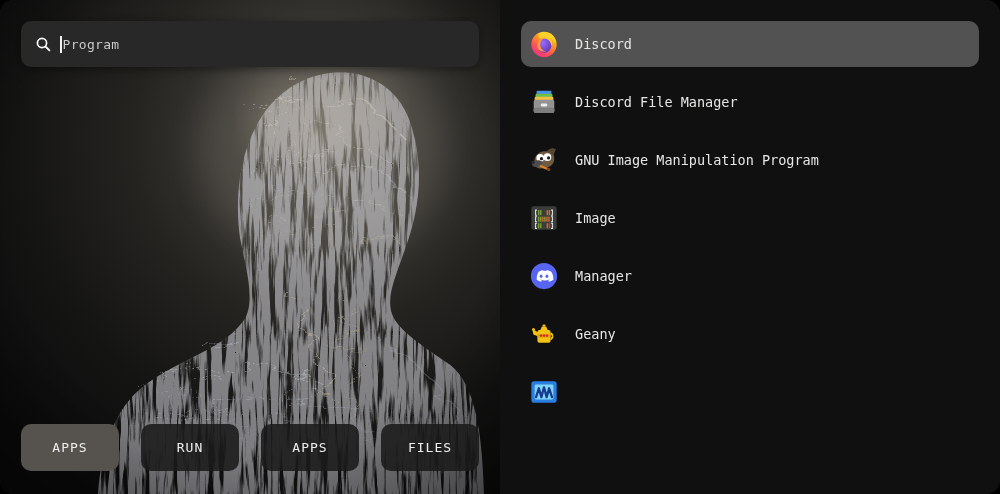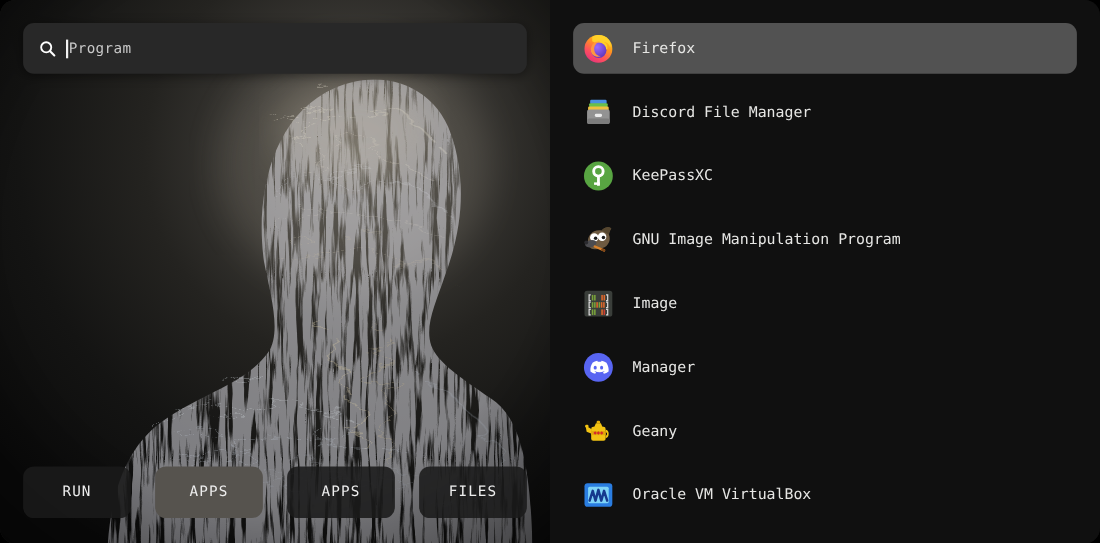--- a/index.html
+++ b/index.html
@@ -161,22 +161,22 @@
         <svg viewBox="0 0 17 17" width="17" height="17">
           <circle cx="7" cy="7" r="4.6" fill="none" stroke="#ffffff" stroke-width="1.7"></circle>
           <line x1="10.6" y1="10.6" x2="14.4" y2="14.4" stroke="#ffffff" stroke-width="1.9" stroke-linecap="round"></line>
         </svg>
       </span>
       <span class="caret"></span>
       <span class="placeholder">Program</span>
     </div>
 
     <div class="tabs">
+      <button class="tab active">APPS</button>
       <button class="tab">RUN</button>
-      <button class="tab active">APPS</button>
       <button class="tab">APPS</button>
       <button class="tab">FILES</button>
     </div>
   </div>
 
   <div class="right-panel">
     <ul class="app-list">
 
       <li class="app-row selected">
         <span class="app-icon">
@@ -192,48 +192,37 @@
                 <stop offset="0" stop-color="#9a6bff"></stop>
                   <stop offset="1" stop-color="#5429a8"></stop>
               </radialGradient>
             </defs>
             <circle cx="16" cy="16.5" r="13.5" fill="url(#ffOut)"></circle>
             <path d="M10 5 C14 2 22 2.5 25.5 7 C28 10 28.5 13 27.5 15 C26.5 11.5 24 9.5 21 9.5 C24 11 25.5 14 24.5 17 L10 9 Z" fill="#ffd32a" opacity="0.9"></path>
             <circle cx="16.2" cy="17.8" r="7.6" fill="url(#ffIn)"></circle>
             <path d="M8.6 17.5 C8.6 12 13 8.6 17.5 9.3 C13.5 10.8 11.6 13.8 12 17.5 C12.4 21 15 23.3 18.5 23.6 C14 25.2 8.6 22.6 8.6 17.5 Z" fill="#ff9640"></path>
           </svg>
         </span>
-        <span class="app-label">Firefox</span>
+        <span class="app-label">Discord</span>
       </li>
 
       <li class="app-row">
         <span class="app-icon">
           <svg viewBox="0 0 32 32">
             <rect x="8" y="4" width="16" height="4" rx="1.2" fill="#4a8fe2"></rect>
             <rect x="7" y="7.2" width="18" height="4" rx="1.2" fill="#6abf4b"></rect>
             <rect x="6" y="10.4" width="20" height="4" rx="1.2" fill="#f0c040"></rect>
             <rect x="5" y="13.5" width="22" height="14" rx="2" fill="#939393"></rect>
             <rect x="5" y="22" width="22" height="5.5" rx="2" fill="#7d7d7d"></rect>
             <rect x="12.5" y="17.5" width="7" height="3.2" rx="1.4" fill="#ececec"></rect>
           </svg>
         </span>
         <span class="app-label">Discord File Manager</span>
       </li>
 
-      <li class="app-row">
-        <span class="app-icon">
-          <svg viewBox="0 0 32 32">
-            <circle cx="16" cy="16" r="14" fill="#58a542"></circle>
-            <circle cx="16" cy="11.5" r="4.6" fill="none" stroke="#ffffff" stroke-width="2.8"></circle>
-            <rect x="14.7" y="15.5" width="2.7" height="10" fill="#ffffff"></rect>
-            <rect x="11.8" y="22.2" width="5.6" height="2.4" fill="#ffffff"></rect>
-          </svg>
-        </span>
-        <span class="app-label">KeePassXC</span>
-      </li>
 
       <li class="app-row">
         <span class="app-icon">
           <svg viewBox="0 0 32 32">
             <path d="M6 20 C4.5 12 11 5.5 19 7 C21.5 3.8 26 2.8 28.5 4.8 C27.2 7.4 26.3 8.6 26.3 11 C28.3 16 26 22 20 24 C13 26.2 7 25.5 6 20 Z" fill="#6e5a41"></path>
             <path d="M19 7 C21.5 3.8 26 2.8 28.5 4.8 C27.2 7.4 26.3 8.6 26.3 11 Z" fill="#55462f"></path>
             <circle cx="12" cy="13.8" r="4.1" fill="#ffffff"></circle>
             <circle cx="19.6" cy="13" r="4.1" fill="#ffffff"></circle>
             <circle cx="13.3" cy="14.6" r="1.7" fill="#1c1c1c"></circle>
             <circle cx="20.9" cy="13.8" r="1.7" fill="#1c1c1c"></circle>
@@ -316,18 +305,17 @@
       </li>
 
       <li class="app-row">
         <span class="app-icon">
           <svg viewBox="0 0 32 32">
             <rect x="2.5" y="4.5" width="27" height="23" rx="3" fill="#2a7de1"></rect>
             <rect x="6" y="8" width="20" height="16" rx="1.5" fill="#7fd4f7"></rect>
             <path d="M7.5 21.5 L10.5 12 L13.2 21.5 L16 11 L18.8 21.5 L21.5 12 L24.5 21.5" fill="none" stroke="#163a8e" stroke-width="2.4" stroke-linejoin="round" stroke-linecap="round"></path>
           </svg>
         </span>
-        <span class="app-label">Oracle VM VirtualBox</span>
       </li>
 
     </ul>
   </div>
 </div>
 
 </body></html>

